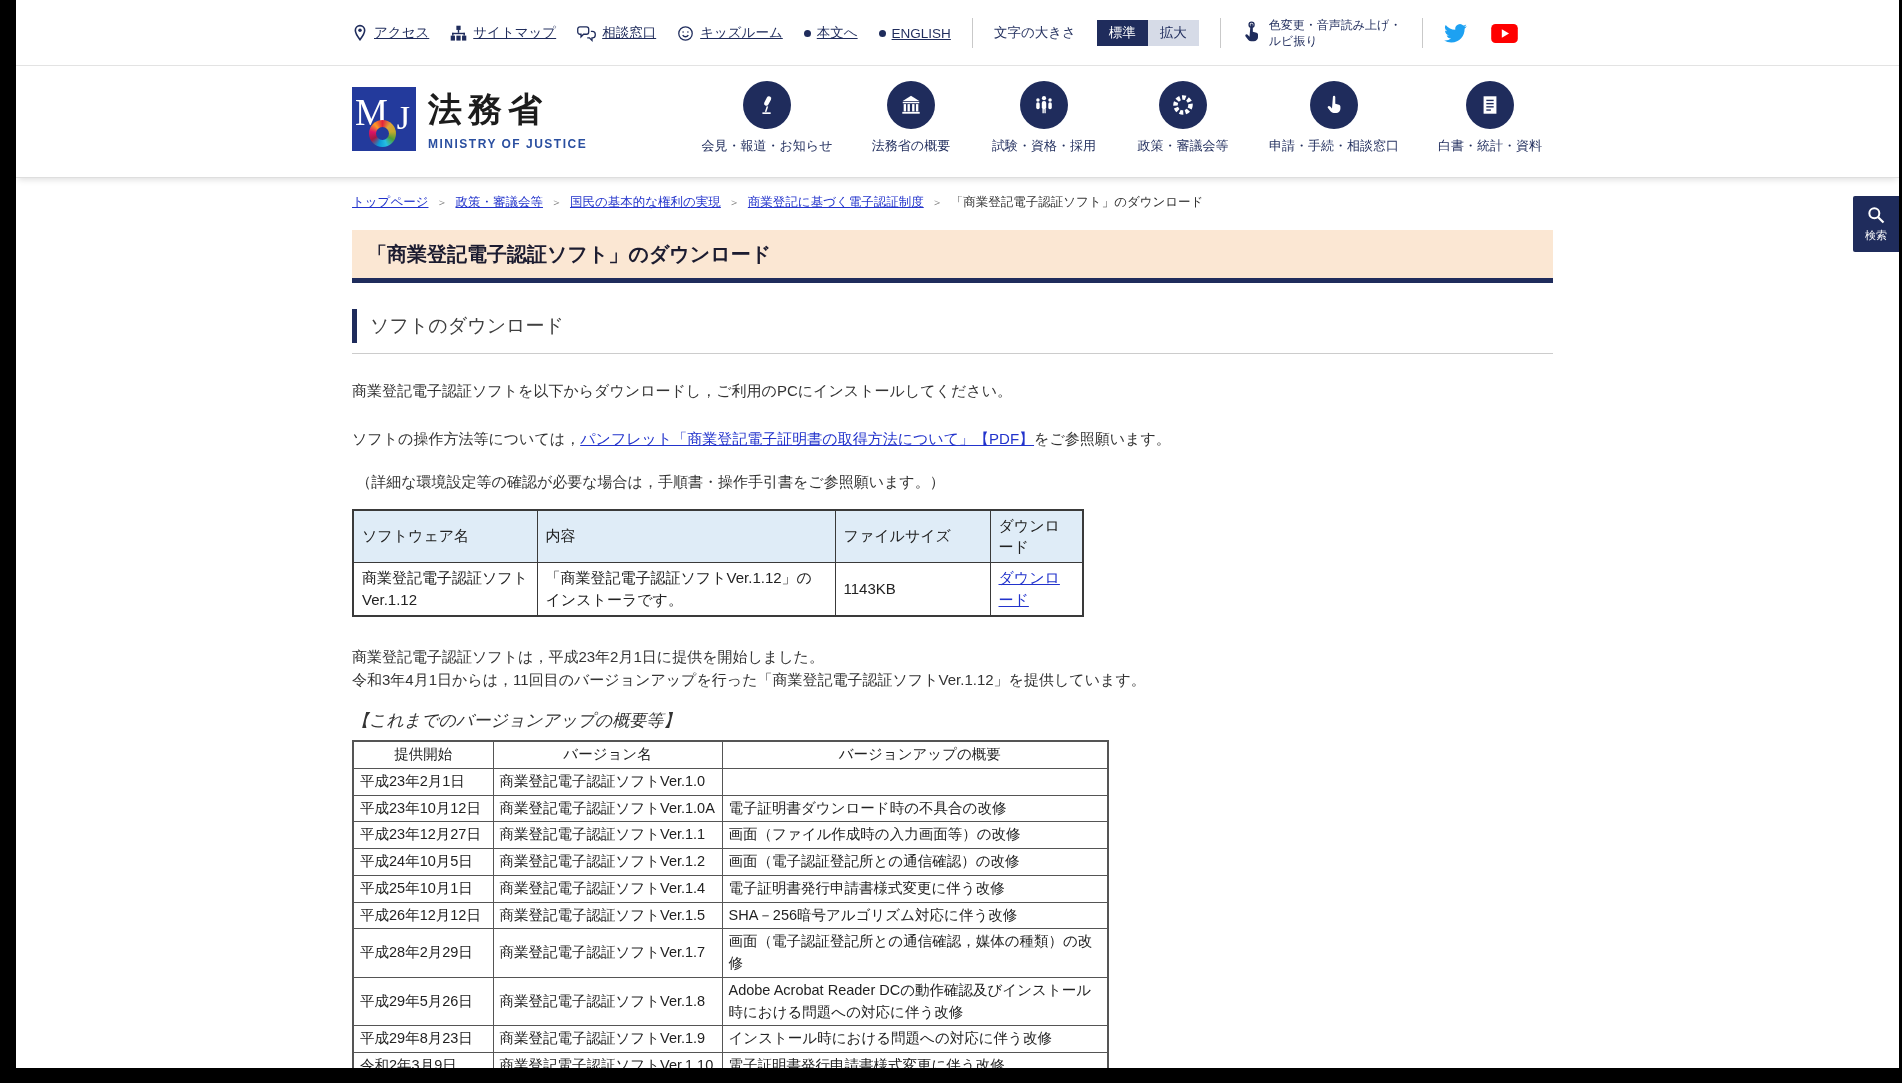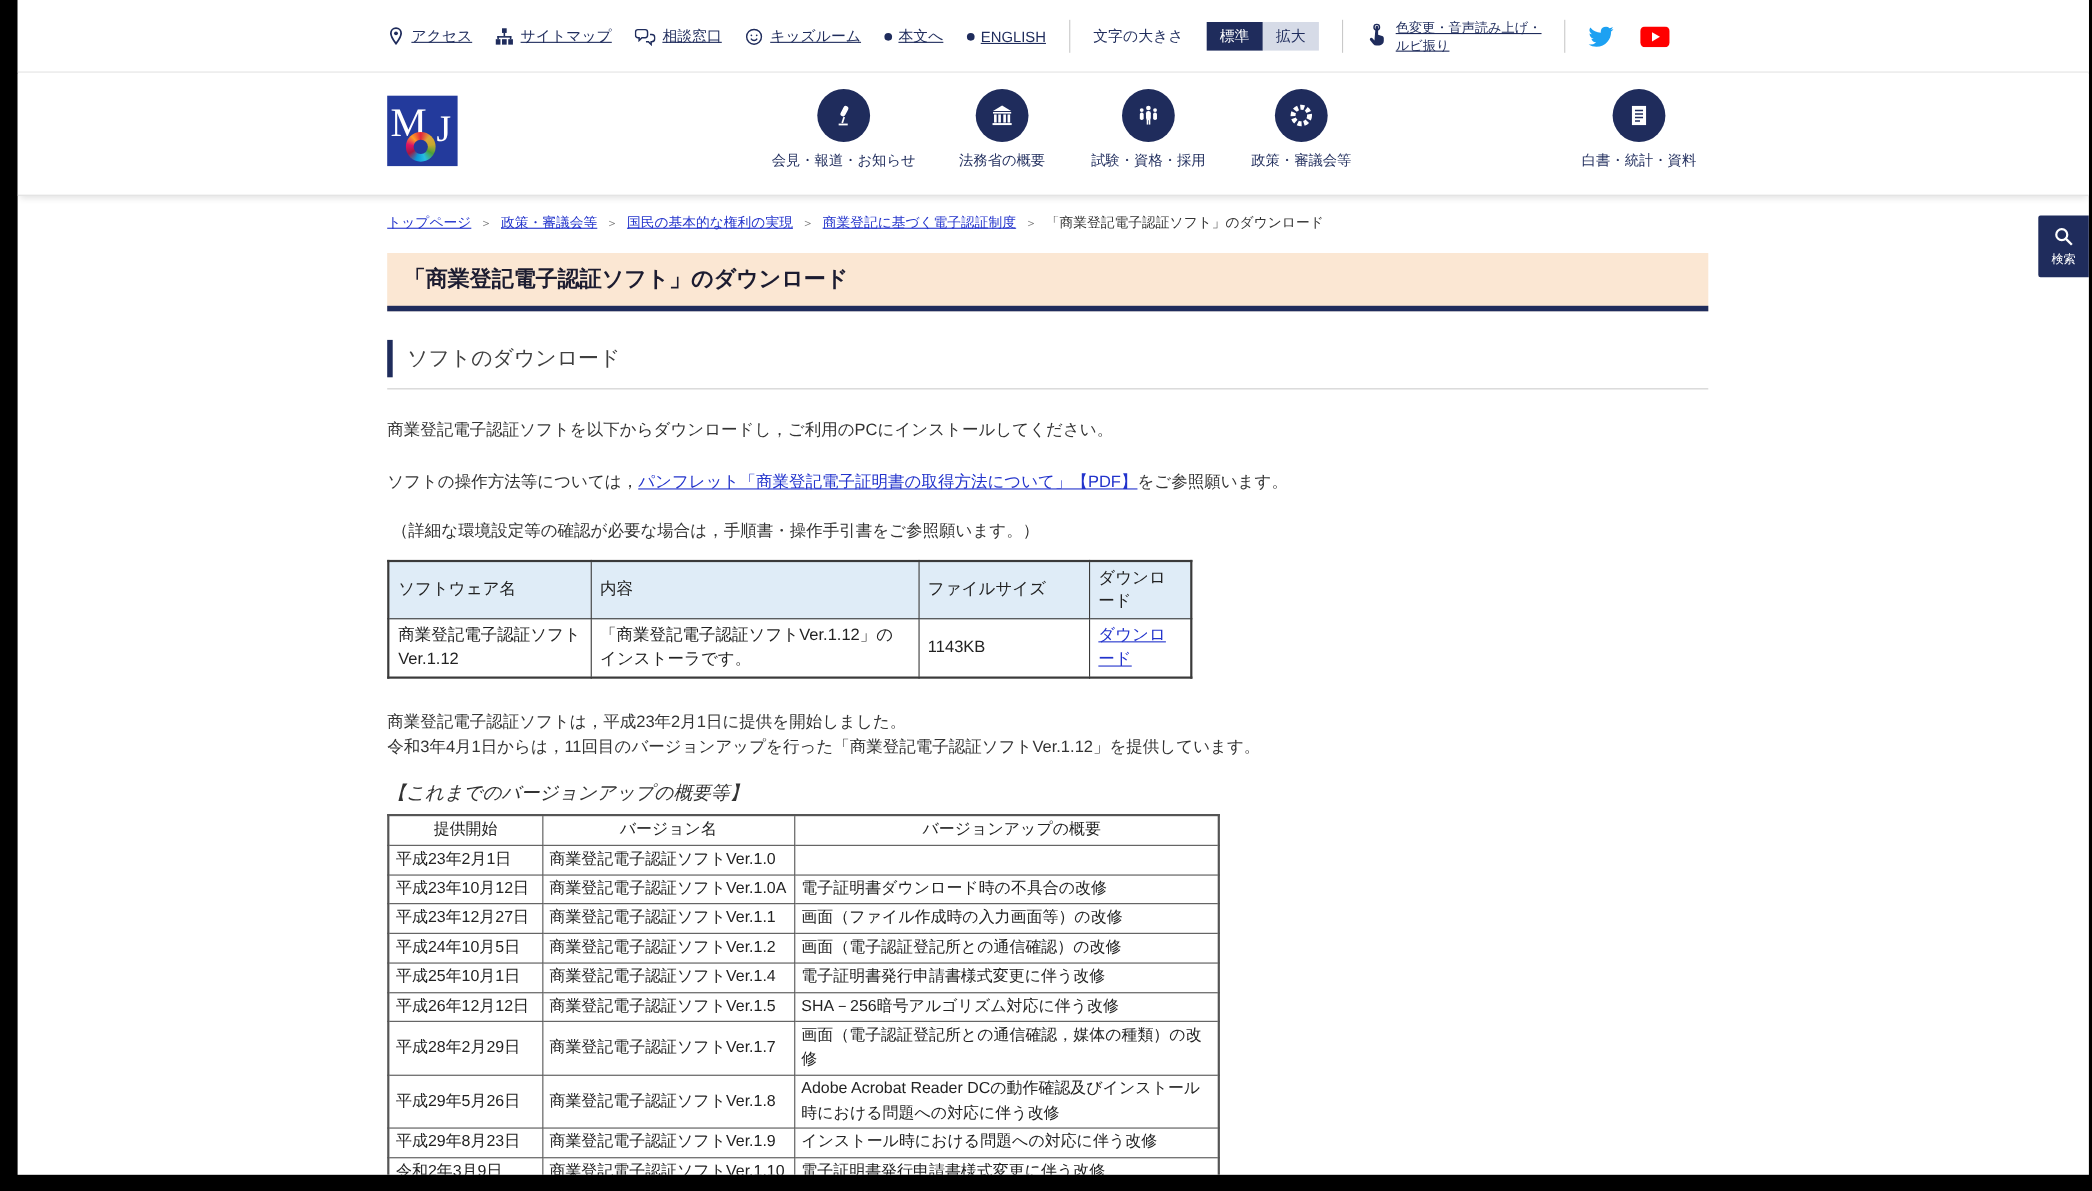--- a/index.html
+++ b/index.html
@@ -10,21 +10,21 @@
   .utility { position:absolute; left:0; top:0; width:100%; height:66px; background:#fff; border-bottom:1px solid #e3e3e3; }
   .utility-row { position:absolute; left:336px; top:0; height:66px; display:flex; align-items:center; gap:21px; }
   .ulink { display:flex; align-items:center; gap:6px; color:#1f2c5c; font-size:13.5px; cursor:pointer; }
   .ulink .txt { text-decoration:underline; }
   .bullet { width:7px; height:7px; border-radius:50%; background:#1f2c5c; display:inline-block; }
   .vdiv { width:1px; height:30px; background:#c9c9c9; }
   .fs-label { color:#1f2c5c; font-size:13.5px; }
   .fs-btn { font-size:13.5px; padding:4px 12px; cursor:pointer; }
   .fs-btn.active { background:#1f2c5c; color:#fff; }
   .fs-btn.idle { background:#d6dbe7; color:#1f2c5c; }
-  .access-block { display:flex; align-items:center; gap:7px; color:#1f2c5c; font-size:12px; line-height:1.35; cursor:pointer;text-decoration:underline; }
+  .access-block { display:flex; align-items:center; gap:7px; color:#1f2c5c; font-size:12px; line-height:1.35; cursor:pointer; }
   .sns { display:flex; align-items:center; gap:24px; }
 
   
   .site-header { position:absolute; left:0; top:67px; width:100%; height:111px; background:#fff; border-bottom:1px solid #dedede; box-shadow:0 4px 6px -2px rgba(0,0,0,.12); }
   .logo { position:absolute; left:336px; top:20px; display:flex; align-items:flex-start; gap:12px; cursor:pointer; }
   .logo-mark { position:relative; width:64px; height:64px; background:#1d2f9e; background:#233a9c; }
   .logo-mark .m { position:absolute; left:3px; top:4px; color:#fff; font-family:"Liberation Serif","DejaVu Serif",serif; font-size:37px; }
   .logo-mark .j { position:absolute; right:6px; top:12px; color:#fff; font-family:"Liberation Serif","DejaVu Serif",serif; font-size:34px; }
   .logo-ring { position:absolute; left:17px; top:33px; width:27px; height:27px; border-radius:50%;
     background:conic-gradient(#e5243b,#dda63a,#c5a92e,#4c9f38,#26bde2,#0a97d9,#a21942,#dd1367,#fd9d24,#e5243b); }
@@ -166,20 +166,24 @@
     </div>
   </div>
 
   <div class="site-header">
     <div class="logo">
       <div class="logo-mark">
         <span class="m">M</span>
         <span class="j">J</span>
         <span class="logo-ring"></span>
       </div>
+      <div class="logo-text">
+        <div class="jp">法務省</div>
+        <div class="en">MINISTRY OF JUSTICE</div>
+      </div>
     </div>
 
     <div class="gnav-item" style="left:820px;">
       <div class="gnav-circle">
         <svg width="22" height="22" viewBox="0 0 24 24" fill="#fff">
             <path d="M12 2l9 5.5H3z"></path>
             <rect x="3" y="8.5" width="18" height="1.6"></rect>
             <rect x="4" y="11" width="2.6" height="8"></rect>
             <rect x="8.2" y="11" width="2.6" height="8"></rect>
             <rect x="13.2" y="11" width="2.6" height="8"></rect>
@@ -216,20 +220,28 @@
       </div>
       <div class="gnav-label">試験・資格・採用</div>
     </div>
     <div class="gnav-item" style="left:1092px;">
       <div class="gnav-circle">
         <svg width="24" height="24" viewBox="0 0 24 24">
             <circle cx="12" cy="12" r="7.5" fill="none" stroke="#fff" stroke-width="4.5" stroke-dasharray="3.6 2.1"></circle>
           </svg>
       </div>
       <div class="gnav-label">政策・審議会等</div>
+    </div>
+    <div class="gnav-item" style="left:1243px;">
+      <div class="gnav-circle">
+        <svg width="22" height="22" viewBox="0 0 24 24" fill="#fff">
+            <path d="M10.8 3.2a1.3 1.3 0 012.6 0v7.5l4 1.1c.9.2 1.6 1.1 1.6 2.1v2.3a4.6 4.6 0 01-4.6 4.6h-2.7a4.2 4.2 0 01-3.3-1.6l-3-3.8c-.7-.9-.1-2.2 1.1-2.3.5 0 1.1.2 1.4.6l1.9 2.1z"></path>
+          </svg>
+      </div>
+      <div class="gnav-label">申請・手続・相談窓口</div>
     </div>
     <div class="gnav-item" style="left:1399px;">
       <div class="gnav-circle">
         <svg width="22" height="22" viewBox="0 0 24 24">
             <rect x="5" y="2.5" width="14" height="19" fill="#fff"></rect>
             <g stroke="#1f2c5c" stroke-width="1.5">
               <line x1="8" y1="7" x2="16" y2="7"></line>
               <line x1="8" y1="10.5" x2="16" y2="10.5"></line>
               <line x1="8" y1="14" x2="16" y2="14"></line>
               <line x1="8" y1="17.5" x2="13" y2="17.5"></line>

